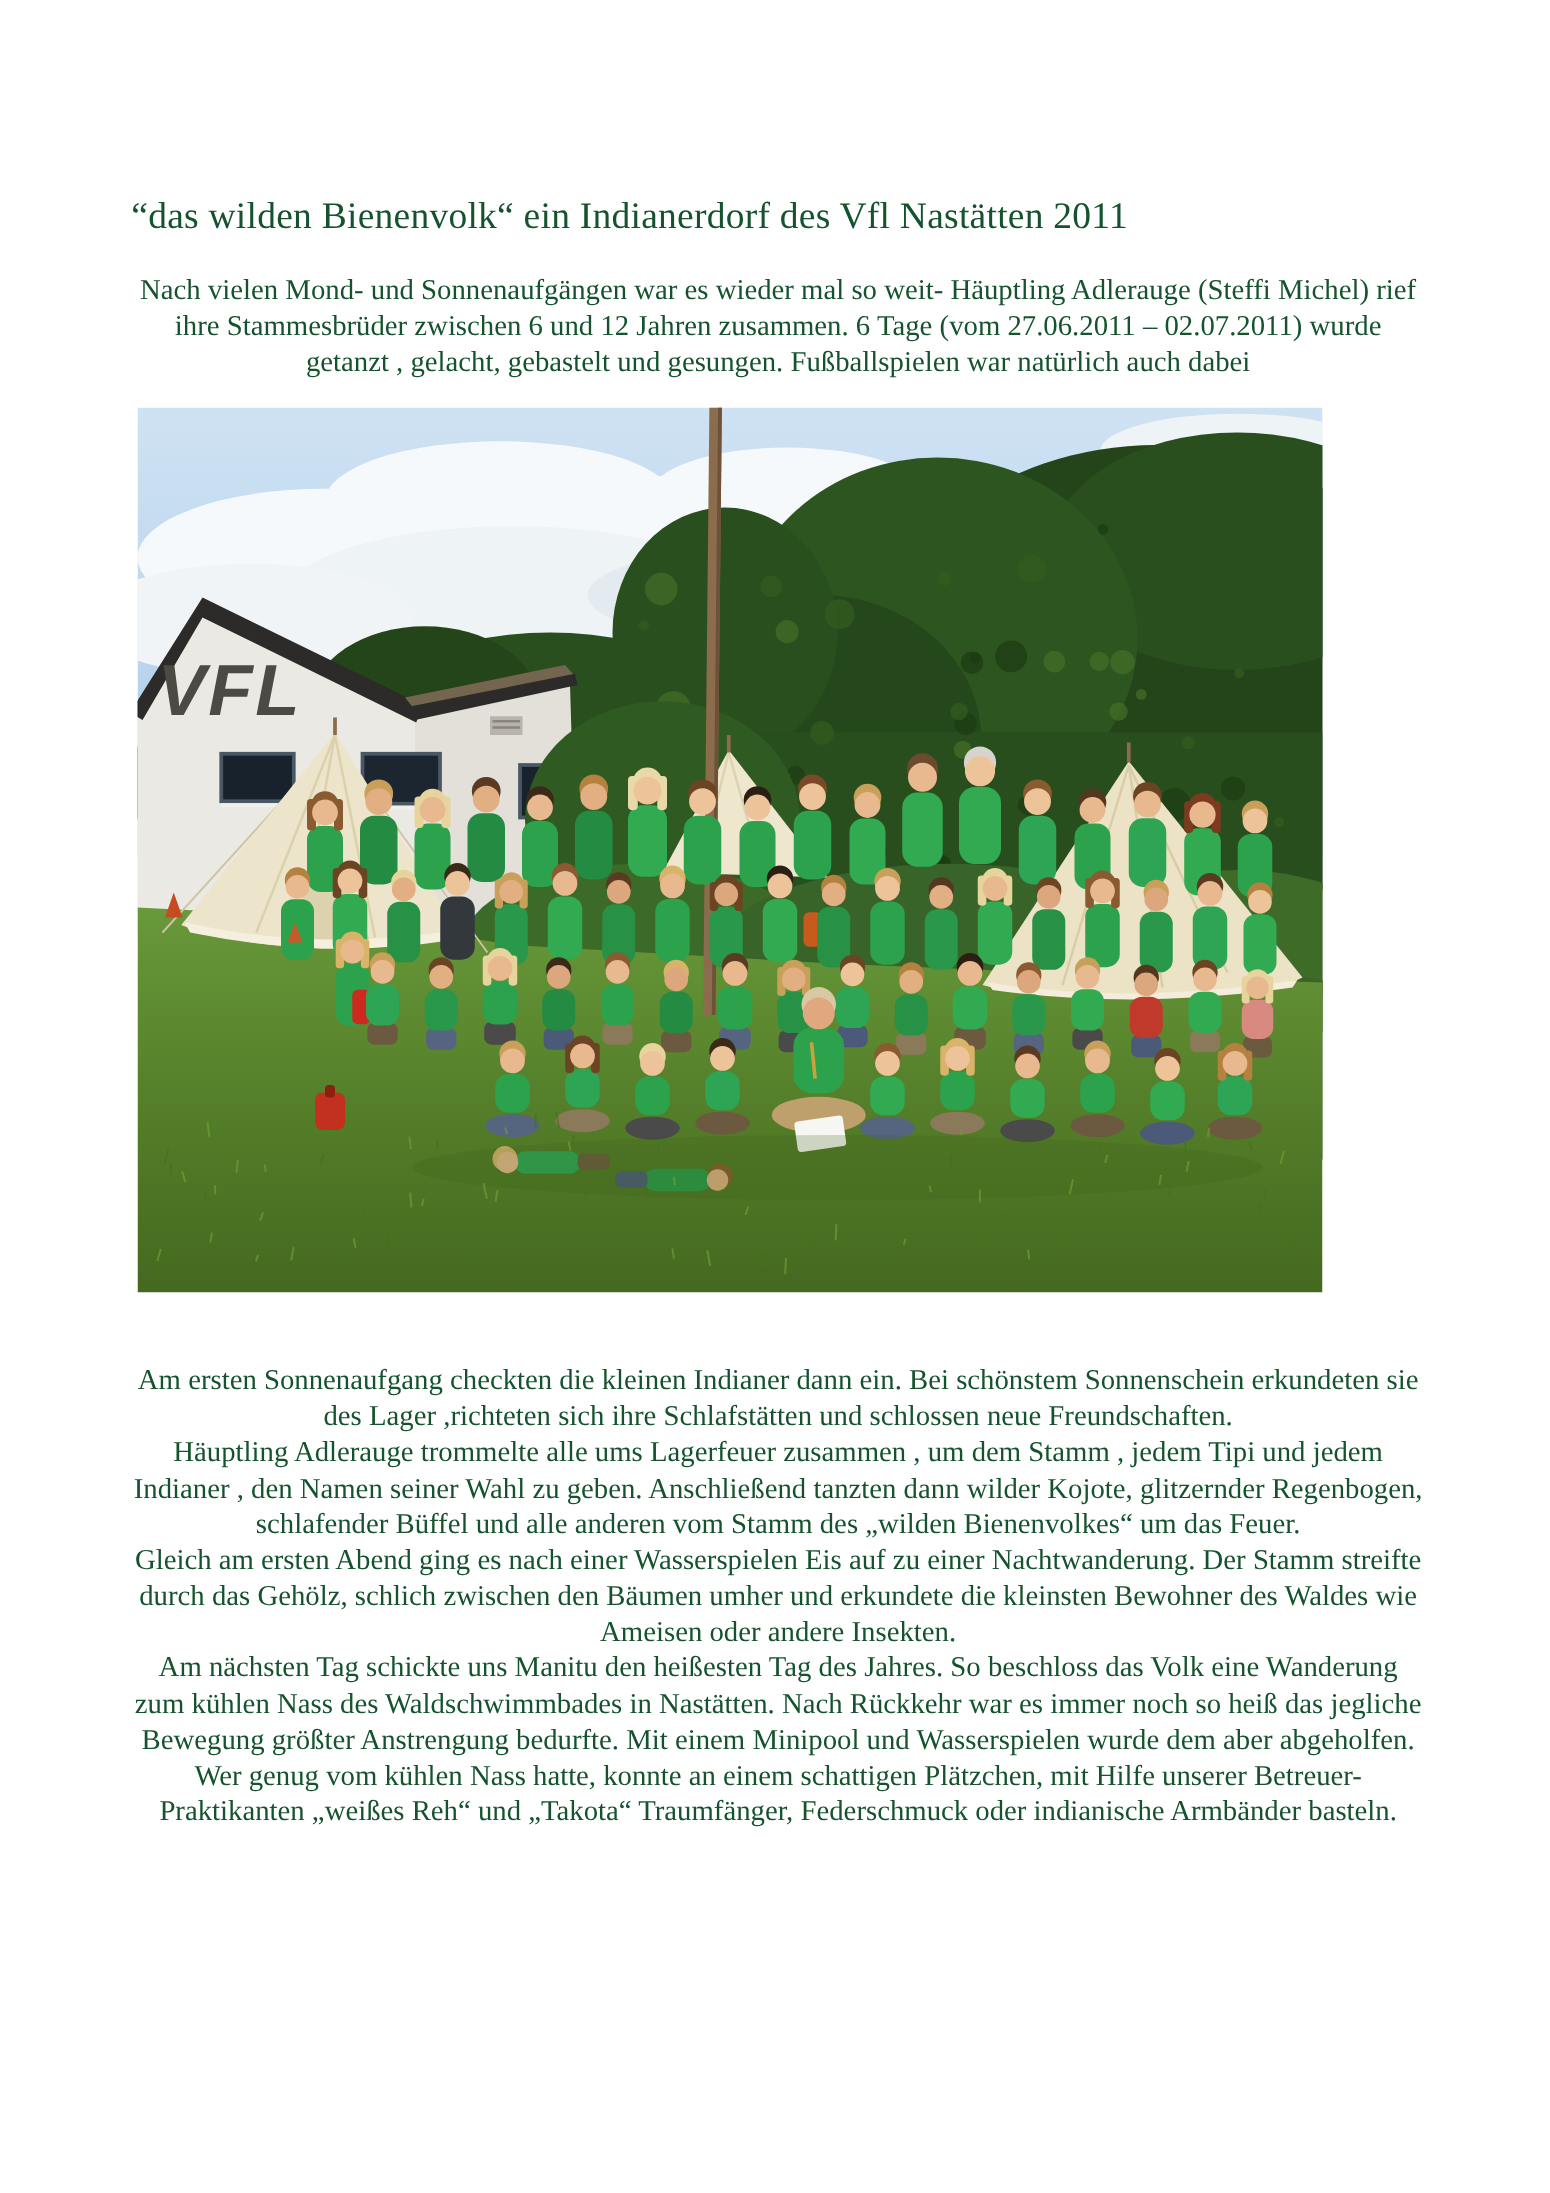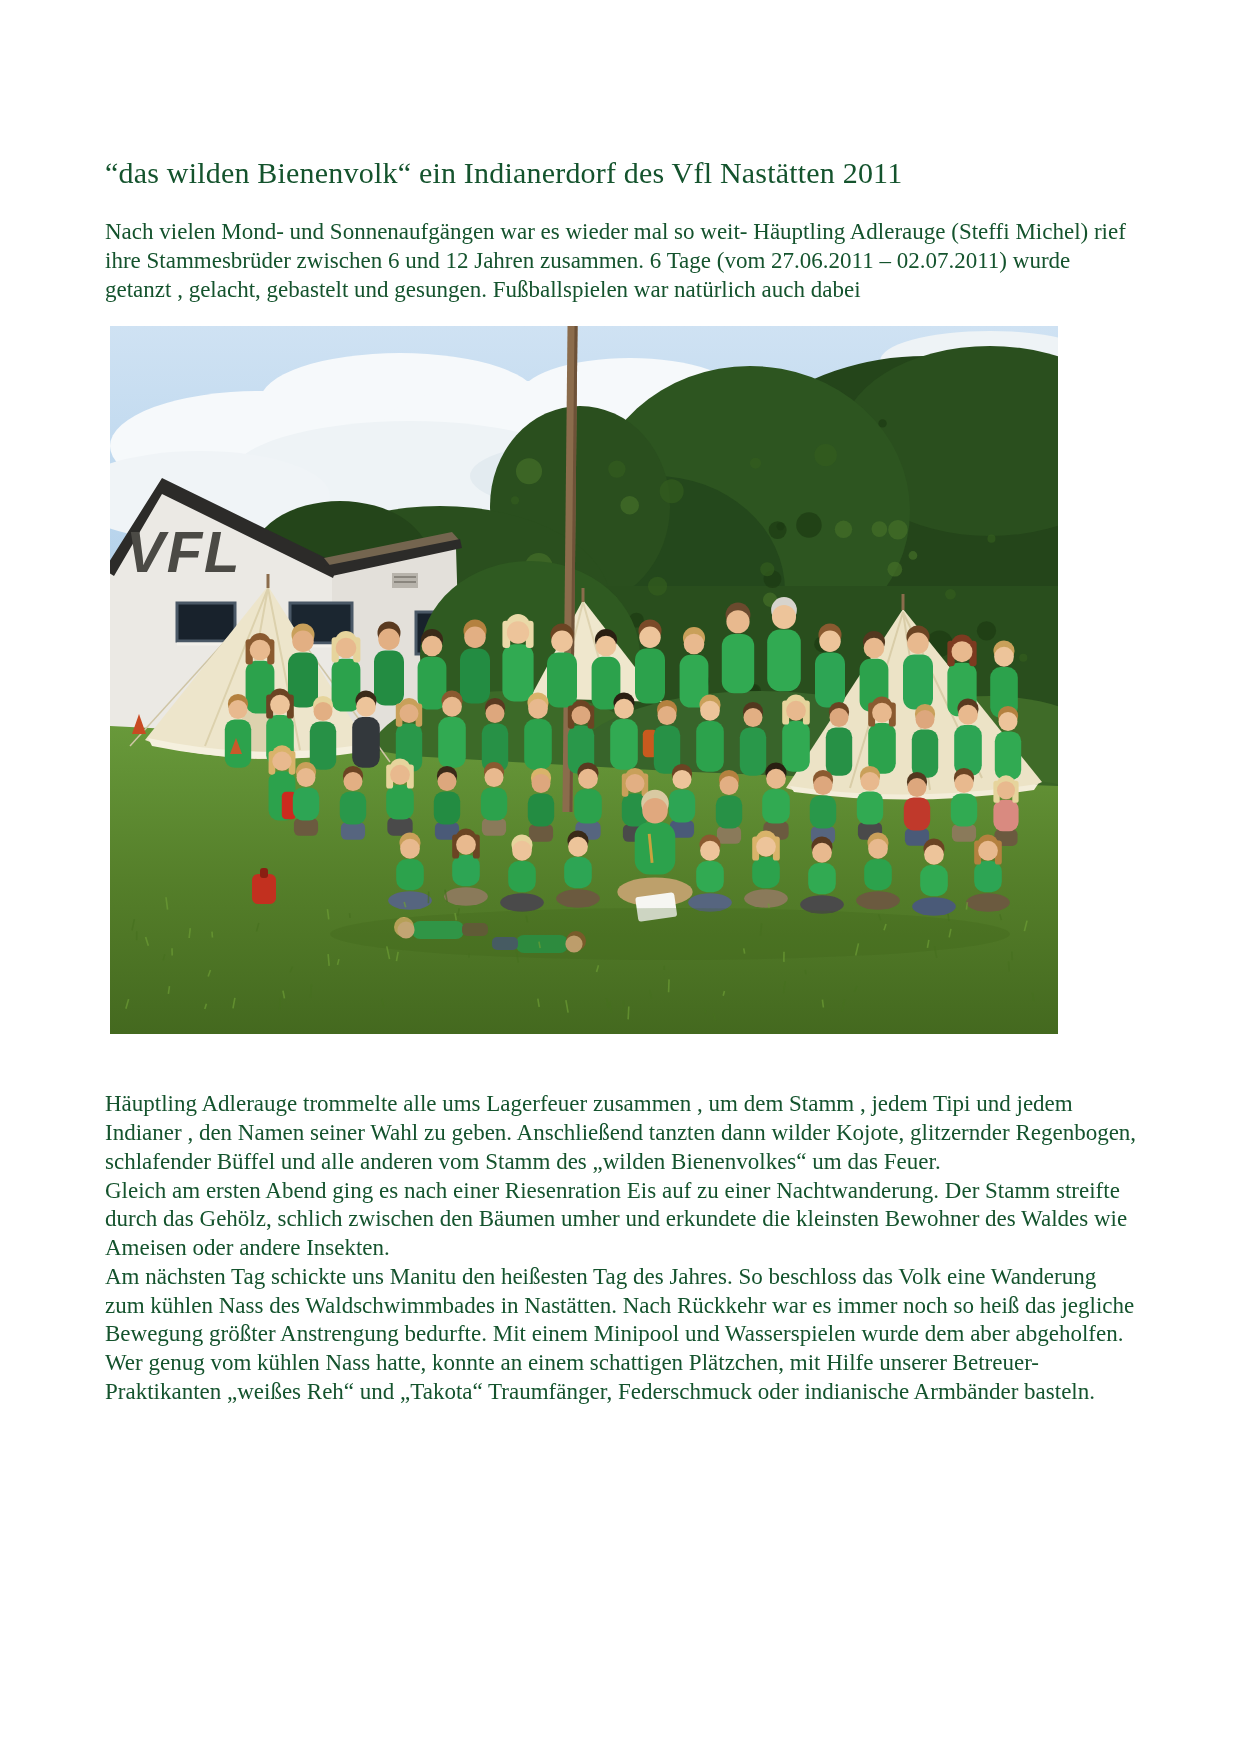--- a/index.html
+++ b/index.html
@@ -18,21 +18,21 @@
     font-size:30px;
     line-height:36px;
     font-weight:normal;
     margin:0 0 27px 0;
     letter-spacing:0.2px;
   }
   .body-text{
     font-size:23px;
     line-height:1.25;
     margin:0;
-    text-align:left;
+    text-align:center;
   }
   .photo-figure{
     margin:22px 0 0 5px;
     width:1072px;
     height:708px;
   }
   .after-photo{
     margin-top:56px;
   }
   .after-photo p{margin:0;}
@@ -670,18 +670,19 @@
         </g>
 
       <g>
         <path d="M 22 408 L 29 388 L 36 408 Z" fill="#c84a22"></path>
         <path d="M 120 428 L 126 412 L 132 428 Z" fill="#c85a2a"></path>
       </g>
     </svg>
   </figure>
 
   <div class="body-text after-photo">
+    <p>Am ersten Sonnenaufgang checkten die kleinen Indianer dann ein. Bei schönstem Sonnenschein erkundeten sie des Lager ,richteten sich ihre Schlafstätten und schlossen neue Freundschaften.</p>
     <p>Häuptling Adlerauge trommelte alle ums Lagerfeuer zusammen , um dem Stamm , jedem Tipi und jedem Indianer , den Namen seiner Wahl zu geben. Anschließend tanzten dann wilder Kojote, glitzernder Regenbogen, schlafender Büffel und alle anderen vom Stamm des „wilden Bienenvolkes“ um das Feuer.</p>
-    <p>Gleich am ersten Abend ging es nach einer Riesenration Eis auf zu einer Nachtwanderung. Der Stamm streifte durch das Gehölz, schlich zwischen  den Bäumen umher und erkundete die kleinsten Bewohner des Waldes wie Ameisen oder andere Insekten.</p>
+    <p>Gleich am ersten Abend ging es nach einer Wasserspielen Eis auf zu einer Nachtwanderung. Der Stamm streifte durch das Gehölz, schlich zwischen  den Bäumen umher und erkundete die kleinsten Bewohner des Waldes wie Ameisen oder andere Insekten.</p>
     <p>Am nächsten Tag schickte uns Manitu den heißesten Tag des Jahres. So beschloss das Volk eine Wanderung zum kühlen Nass des Waldschwimmbades in Nastätten. Nach Rückkehr war es immer noch so heiß das jegliche Bewegung größter Anstrengung bedurfte. Mit einem Minipool und Wasserspielen wurde dem aber abgeholfen. Wer genug vom kühlen Nass hatte, konnte an einem schattigen Plätzchen, mit Hilfe unserer Betreuer-Praktikanten „weißes Reh“ und „Takota“ Traumfänger, Federschmuck oder indianische Armbänder basteln.</p>
   </div>
 
 </div>
 
 </body></html>

